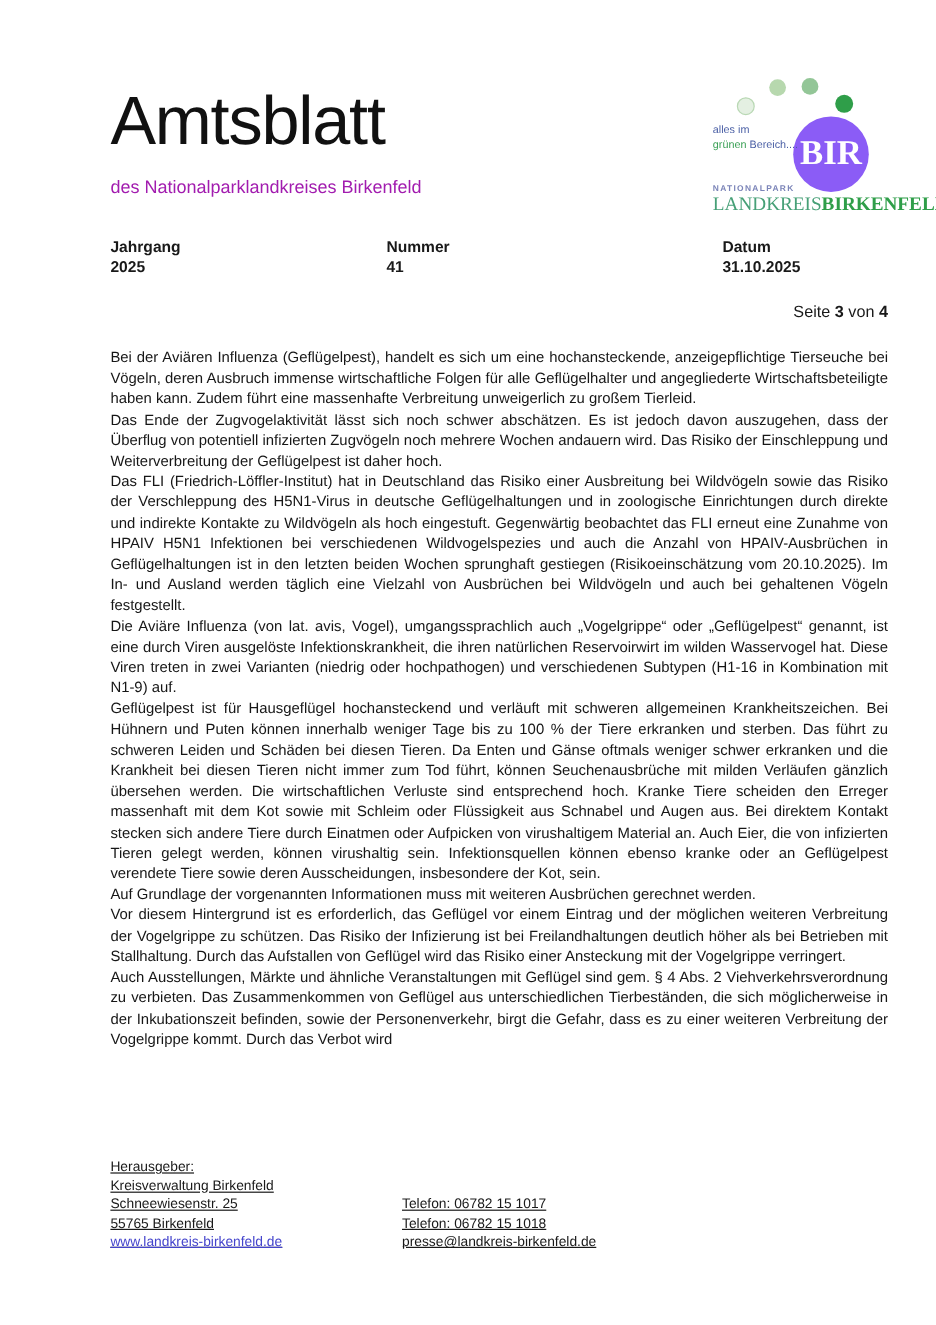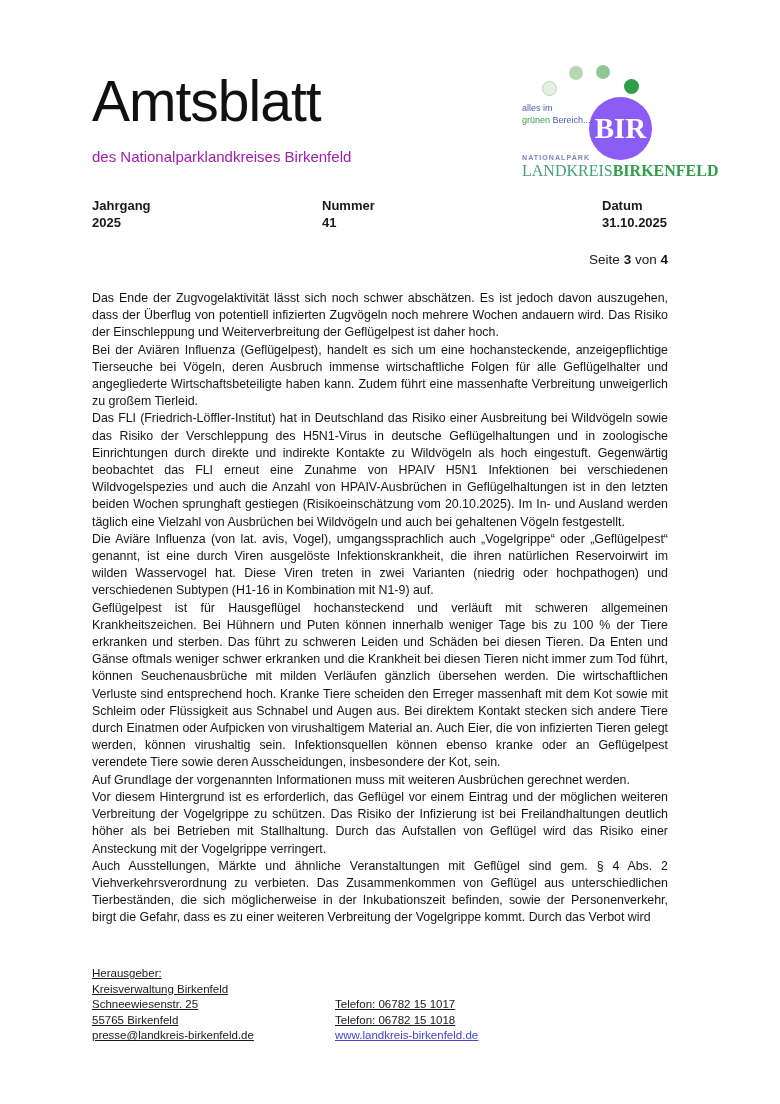--- a/index.html
+++ b/index.html
@@ -1,21 +1,21 @@
 <!DOCTYPE html>
 <html lang="de"><head>
 <meta charset="utf-8">
 <style>
   html,body{margin:0;padding:0;}
   body{
     width:780px;height:1104px;background:#ffffff;
     font-family:"Liberation Sans","DejaVu Sans",sans-serif;
     color:#191919;position:relative;overflow:hidden;
   }
-  .page{position:relative;width:780px;height:899px;box-sizing:border-box;padding:70px 112px 0 92px;}
+  .page{position:relative;width:780px;height:899px;box-sizing:border-box;padding:70px 40px 0 92px;}
 
   
   .masthead{position:relative;}
   .title{font-size:57px;line-height:62px;font-weight:400;letter-spacing:-1px;color:#111;}
   .subtitle{margin-top:16px;font-size:15px;color:#a21caf;}
 
   
   .logo{position:absolute;top:-8px;right:-6px;width:152px;height:122px;}
   .dot{position:absolute;border-radius:50%;}
   .dot1{left:20px;top:19px;width:13px;height:13px;background:#e4f0e2;border:1px solid #b9d8b4;}
@@ -93,37 +93,37 @@
   </div>
 
   <div class="pageline">
     <span>Seite</span>
     <b>3</b>
     <span>von</span>
     <b>4</b>
   </div>
 
   <div class="bodytext">
+    <p>Bei der Aviären Influenza (Geflügelpest), handelt es sich um eine hochansteckende, anzeigepflichtige Tierseuche bei Vögeln, deren Ausbruch immense wirtschaftliche Folgen für alle Geflügelhalter und angegliederte Wirtschaftsbeteiligte haben kann. Zudem führt eine massenhafte Verbreitung unweigerlich zu großem Tierleid.</p>
     <p>Das Ende der Zugvogelaktivität lässt sich noch schwer abschätzen. Es ist jedoch davon auszugehen, dass der Überflug von potentiell infizierten Zugvögeln noch mehrere Wochen andauern wird. Das Risiko der Einschleppung und Weiterverbreitung der Geflügelpest ist daher hoch.</p>
-    <p>Bei der Aviären Influenza (Geflügelpest), handelt es sich um eine hochansteckende, anzeigepflichtige Tierseuche bei Vögeln, deren Ausbruch immense wirtschaftliche Folgen für alle Geflügelhalter und angegliederte Wirtschaftsbeteiligte haben kann. Zudem führt eine massenhafte Verbreitung unweigerlich zu großem Tierleid.</p>
     <p>Das FLI (Friedrich-Löffler-Institut) hat in Deutschland das Risiko einer Ausbreitung bei Wildvögeln sowie das Risiko der Verschleppung des H5N1-Virus in deutsche Geflügelhaltungen und in zoologische Einrichtungen durch direkte und indirekte Kontakte zu Wildvögeln als hoch eingestuft. Gegenwärtig beobachtet das FLI erneut eine Zunahme von HPAIV H5N1 Infektionen bei verschiedenen Wildvogelspezies und auch die Anzahl von HPAIV-Ausbrüchen in Geflügelhaltungen ist in den letzten beiden Wochen sprunghaft gestiegen (Risikoeinschätzung vom 20.10.2025). Im In- und Ausland werden täglich eine Vielzahl von Ausbrüchen bei Wildvögeln und auch bei gehaltenen Vögeln festgestellt.</p>
     <p>Die Aviäre Influenza (von lat. avis, Vogel), umgangssprachlich auch „Vogelgrippe“ oder „Geflügelpest“ genannt, ist eine durch Viren ausgelöste Infektionskrankheit, die ihren natürlichen Reservoirwirt im wilden Wasservogel hat. Diese Viren treten in zwei Varianten (niedrig oder hochpathogen) und verschiedenen Subtypen (H1-16 in Kombination mit N1-9) auf.</p>
     <p>Geflügelpest ist für Hausgeflügel hochansteckend und verläuft mit schweren allgemeinen Krankheitszeichen. Bei Hühnern und Puten können innerhalb weniger Tage bis zu 100 % der Tiere erkranken und sterben. Das führt zu schweren Leiden und Schäden bei diesen Tieren. Da Enten und Gänse oftmals weniger schwer erkranken und die Krankheit bei diesen Tieren nicht immer zum Tod führt, können Seuchenausbrüche mit milden Verläufen gänzlich übersehen werden. Die wirtschaftlichen Verluste sind entsprechend hoch. Kranke Tiere scheiden den Erreger massenhaft mit dem Kot sowie mit Schleim oder Flüssigkeit aus Schnabel und Augen aus. Bei direktem Kontakt stecken sich andere Tiere durch Einatmen oder Aufpicken von virushaltigem Material an. Auch Eier, die von infizierten Tieren gelegt werden, können virushaltig sein. Infektionsquellen können ebenso kranke oder an Geflügelpest verendete Tiere sowie deren Ausscheidungen, insbesondere der Kot, sein.</p>
     <p>Auf Grundlage der vorgenannten Informationen muss mit weiteren Ausbrüchen gerechnet werden.</p>
     <p>Vor diesem Hintergrund ist es erforderlich, das Geflügel vor einem Eintrag und der möglichen weiteren Verbreitung der Vogelgrippe zu schützen. Das Risiko der Infizierung ist bei Freilandhaltungen deutlich höher als bei Betrieben mit Stallhaltung. Durch das Aufstallen von Geflügel wird das Risiko einer Ansteckung mit der Vogelgrippe verringert.</p>
     <p>Auch Ausstellungen, Märkte und ähnliche Veranstaltungen mit Geflügel sind gem. § 4 Abs. 2 Viehverkehrsverordnung zu verbieten. Das Zusammenkommen von Geflügel aus unterschiedlichen Tierbeständen, die sich möglicherweise in der Inkubationszeit befinden, sowie der Personenverkehr, birgt die Gefahr, dass es zu einer weiteren Verbreitung der Vogelgrippe kommt. Durch das Verbot wird</p>
   </div>
 
   <div class="footer">
     <div class="label">Herausgeber:</div>
     <div class="footrows">
       <div>Kreisverwaltung Birkenfeld</div>
       <div></div>
       <div>Schneewiesenstr. 25</div>
       <div>Telefon: 06782 15 1017</div>
       <div>55765 Birkenfeld</div>
       <div>Telefon: 06782 15 1018</div>
+      <div><a class="weblink">www.landkreis-birkenfeld.de</a></div>
       <div>presse@landkreis-birkenfeld.de</div>
-      <div><a class="weblink">www.landkreis-birkenfeld.de</a></div>
     </div>
   </div>
 
 </div>
 
 </body></html>

